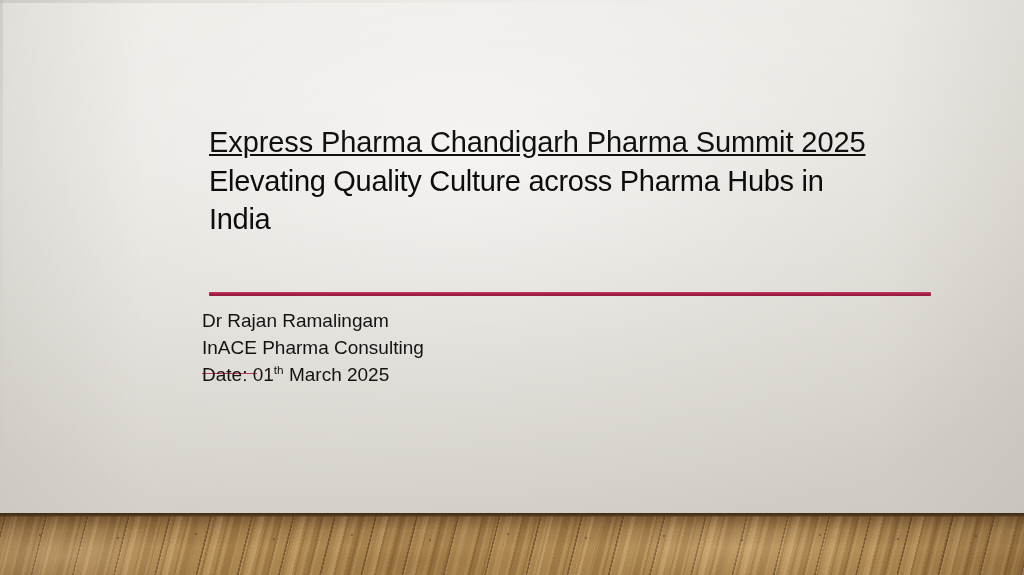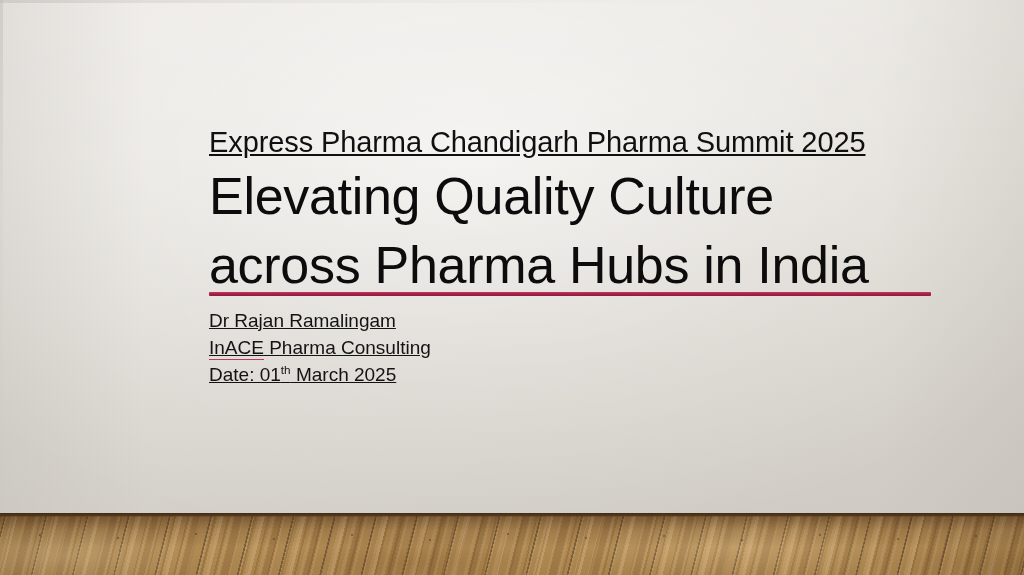--- a/index.html
+++ b/index.html
@@ -163,49 +163,48 @@
   }
   .eyebrow {
     font-size: 29px;
     line-height: 1.16;
     color: #111010;
     letter-spacing: -0.1px;
     white-space: nowrap;
     text-decoration: underline;
   }
   .main-title {
-    font-size: 52px;
+    font-size: 29px;
     line-height: 1.33;
     color: #0d0c0c;
     letter-spacing: -0.3px;
     margin-top: 2px;
     max-width: 660px;
   }
   .rule {
     position: absolute;
     left: 209px;
     top: 292px;
     width: 722px;
     height: 4px;
     background: linear-gradient(180deg, #c53a5e 0%, #a8214a 45%, #8e1b3f 100%);
     border-radius: 1px;
   }
   .byline {
     position: absolute;
-    left: 209px;
+    left: 202px;
     top: 308px;
     font-size: 19px;
     line-height: 1.42;
     color: #141313;
-    text-decoration: underline;
   }
   .byline-line { white-space: nowrap; }
   .spell-underline {
     border-bottom: 1.5px solid #c0395c;
-    padding-bottom: 1px;
+    padding-bottom: 15px;
   }
   sup {
     font-size: 0.62em;
     vertical-align: super;
     line-height: 0;
   }
 </style>
 </head>
 <body>
 

